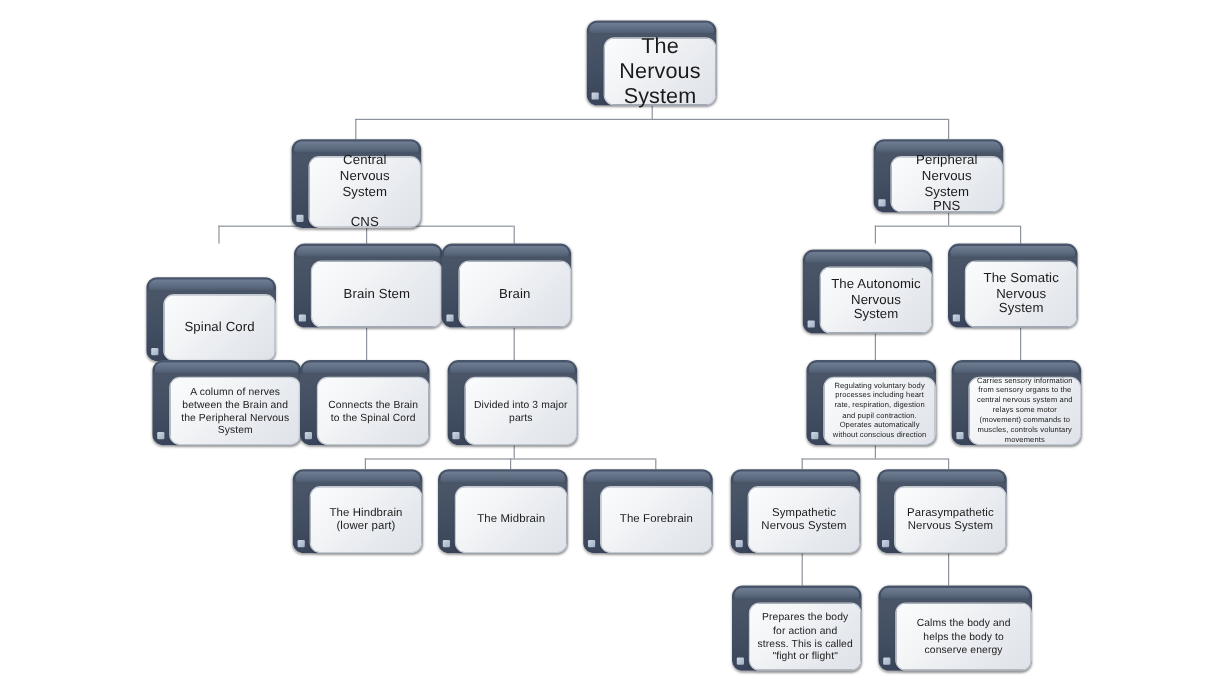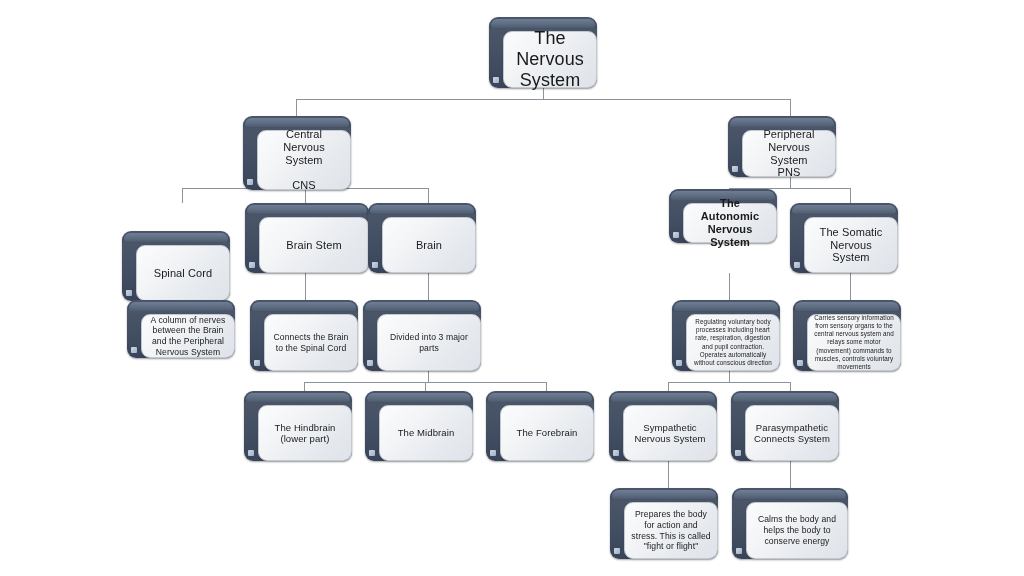--- a/index.html
+++ b/index.html
@@ -159,39 +159,39 @@
 
   <div class="node t-md" style="left:368px;top:203px;width:108px;height:70px;">
     <div class="back">
         <span class="marker"></span>
       </div>
     <div class="front">
       <span class="label">Brain</span>
     </div>
   </div>
 
-  <div class="node t-xxs" style="left:127px;top:300px;width:108px;height:58px;">
+  <div class="node t-xxs" style="left:127px;top:300px;width:108px;height:71px;padding-left:16px;">
     <div class="back">
         <span class="marker"></span>
       </div>
     <div class="front">
       <span class="label">A column of nerves between the Brain and the Peripheral Nervous System</span>
     </div>
   </div>
 
   <div class="node t-xxs" style="left:250px;top:300px;width:108px;height:71px;">
     <div class="back">
         <span class="marker"></span>
       </div>
     <div class="front">
       <span class="label">Connects the Brain to the Spinal Cord</span>
     </div>
   </div>
 
-  <div class="node t-xxs" style="left:363px;top:300px;width:108px;height:71px;padding-left:10px;">
+  <div class="node t-xxs" style="left:373px;top:300px;width:108px;height:71px;">
     <div class="back">
         <span class="marker"></span>
       </div>
     <div class="front">
       <span class="label">Divided into 3 major parts</span>
     </div>
   </div>
 
   <div class="node t-sm" style="left:244px;top:391px;width:108px;height:70px;">
     <div class="back">
@@ -213,21 +213,21 @@
 
   <div class="node t-sm" style="left:486px;top:391px;width:108px;height:70px;">
     <div class="back">
         <span class="marker"></span>
       </div>
     <div class="front">
       <span class="label">The Forebrain</span>
     </div>
   </div>
 
-  <div class="node t-md" style="left:669px;top:189px;width:108px;height:54px;font-weight:bold;">
+  <div class="node t-md" style="left:669px;top:208px;width:108px;height:70px;">
     <div class="back">
         <span class="marker"></span>
       </div>
     <div class="front">
       <span class="label">The Autonomic Nervous System</span>
     </div>
   </div>
 
   <div class="node t-md" style="left:790px;top:203px;width:108px;height:70px;">
     <div class="back">
@@ -263,34 +263,34 @@
     <div class="front">
       <span class="label">Sympathetic Nervous System</span>
     </div>
   </div>
 
   <div class="node t-sm" style="left:731px;top:391px;width:108px;height:70px;">
     <div class="back">
         <span class="marker"></span>
       </div>
     <div class="front">
-      <span class="label">Parasympathetic Connects System</span>
+      <span class="label">Parasympathetic Nervous System</span>
     </div>
   </div>
 
   <div class="node t-xxs" style="left:610px;top:488px;width:108px;height:71px;">
     <div class="back">
         <span class="marker"></span>
       </div>
     <div class="front">
       <span class="label">Prepares the body for action and stress. This is called "fight or flight"</span>
     </div>
   </div>
 
-  <div class="node t-xxs" style="left:732px;top:488px;width:116px;height:71px;">
+  <div class="node t-xxs" style="left:732px;top:488px;width:128px;height:71px;">
     <div class="back">
         <span class="marker"></span>
       </div>
     <div class="front">
       <span class="label">Calms the body and helps the body to conserve energy</span>
     </div>
   </div>
 
 </div>
 

